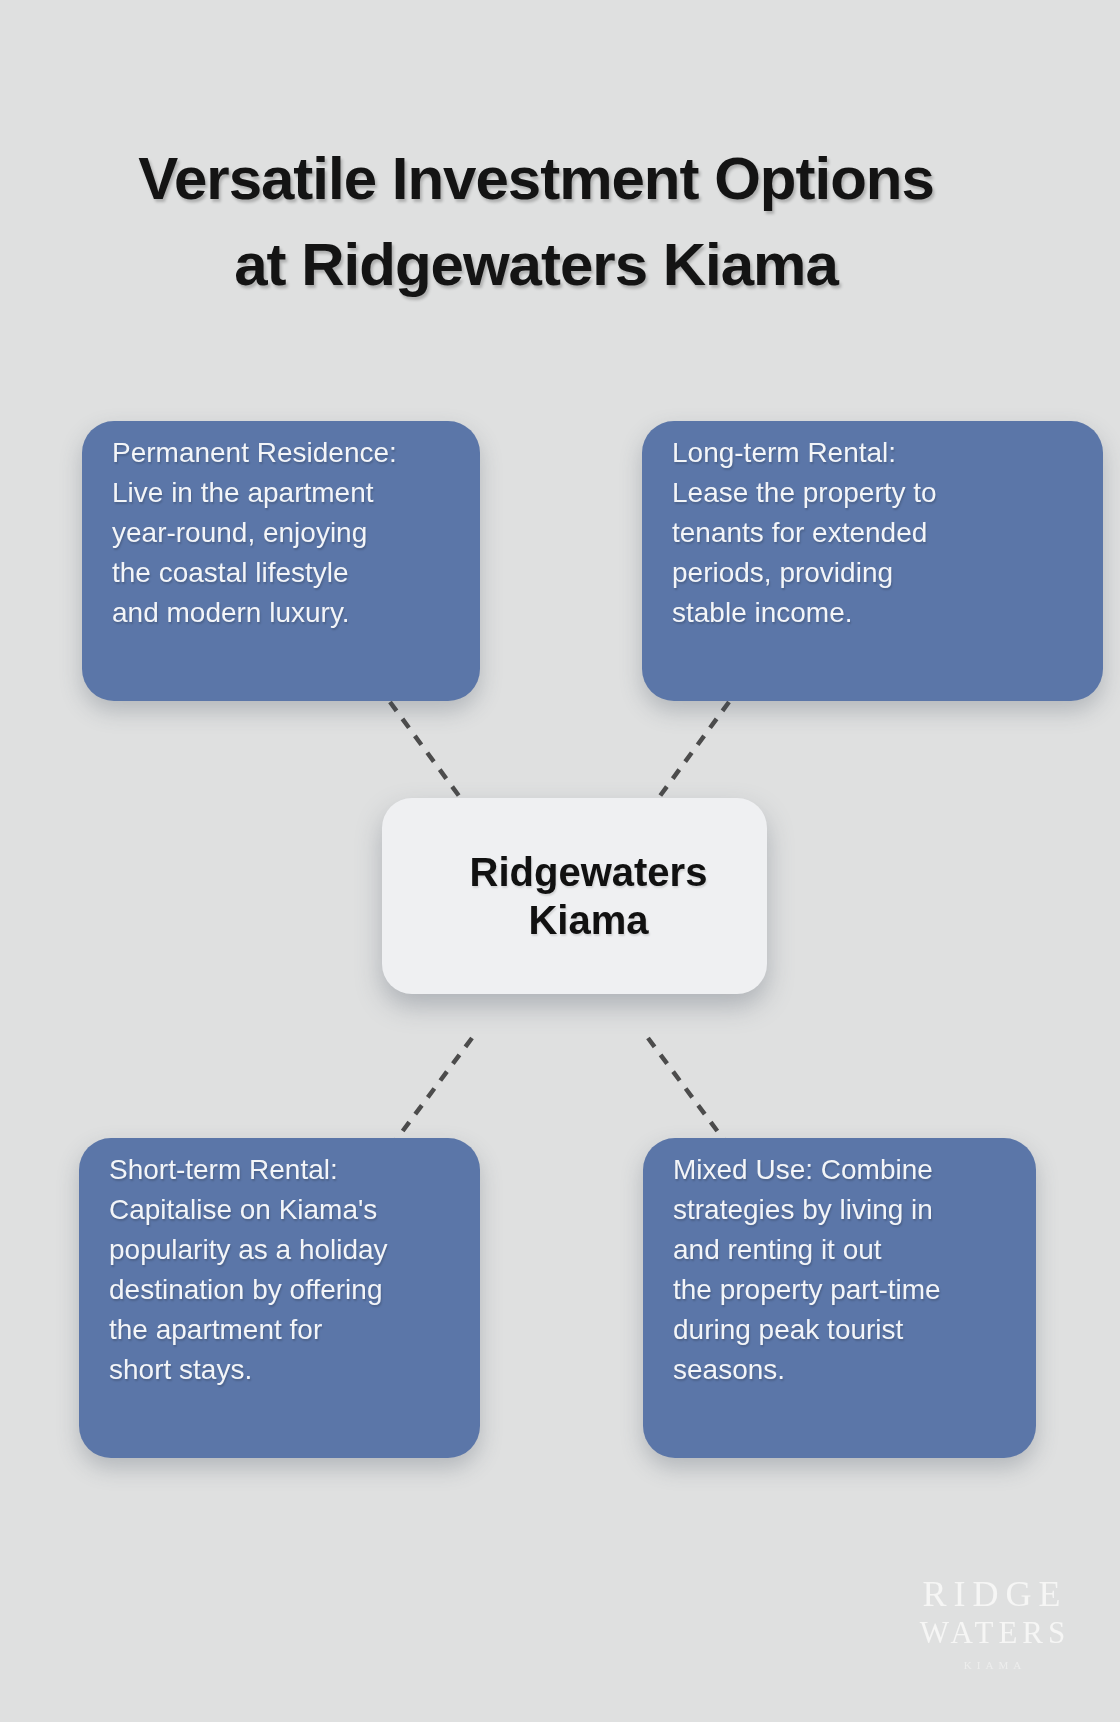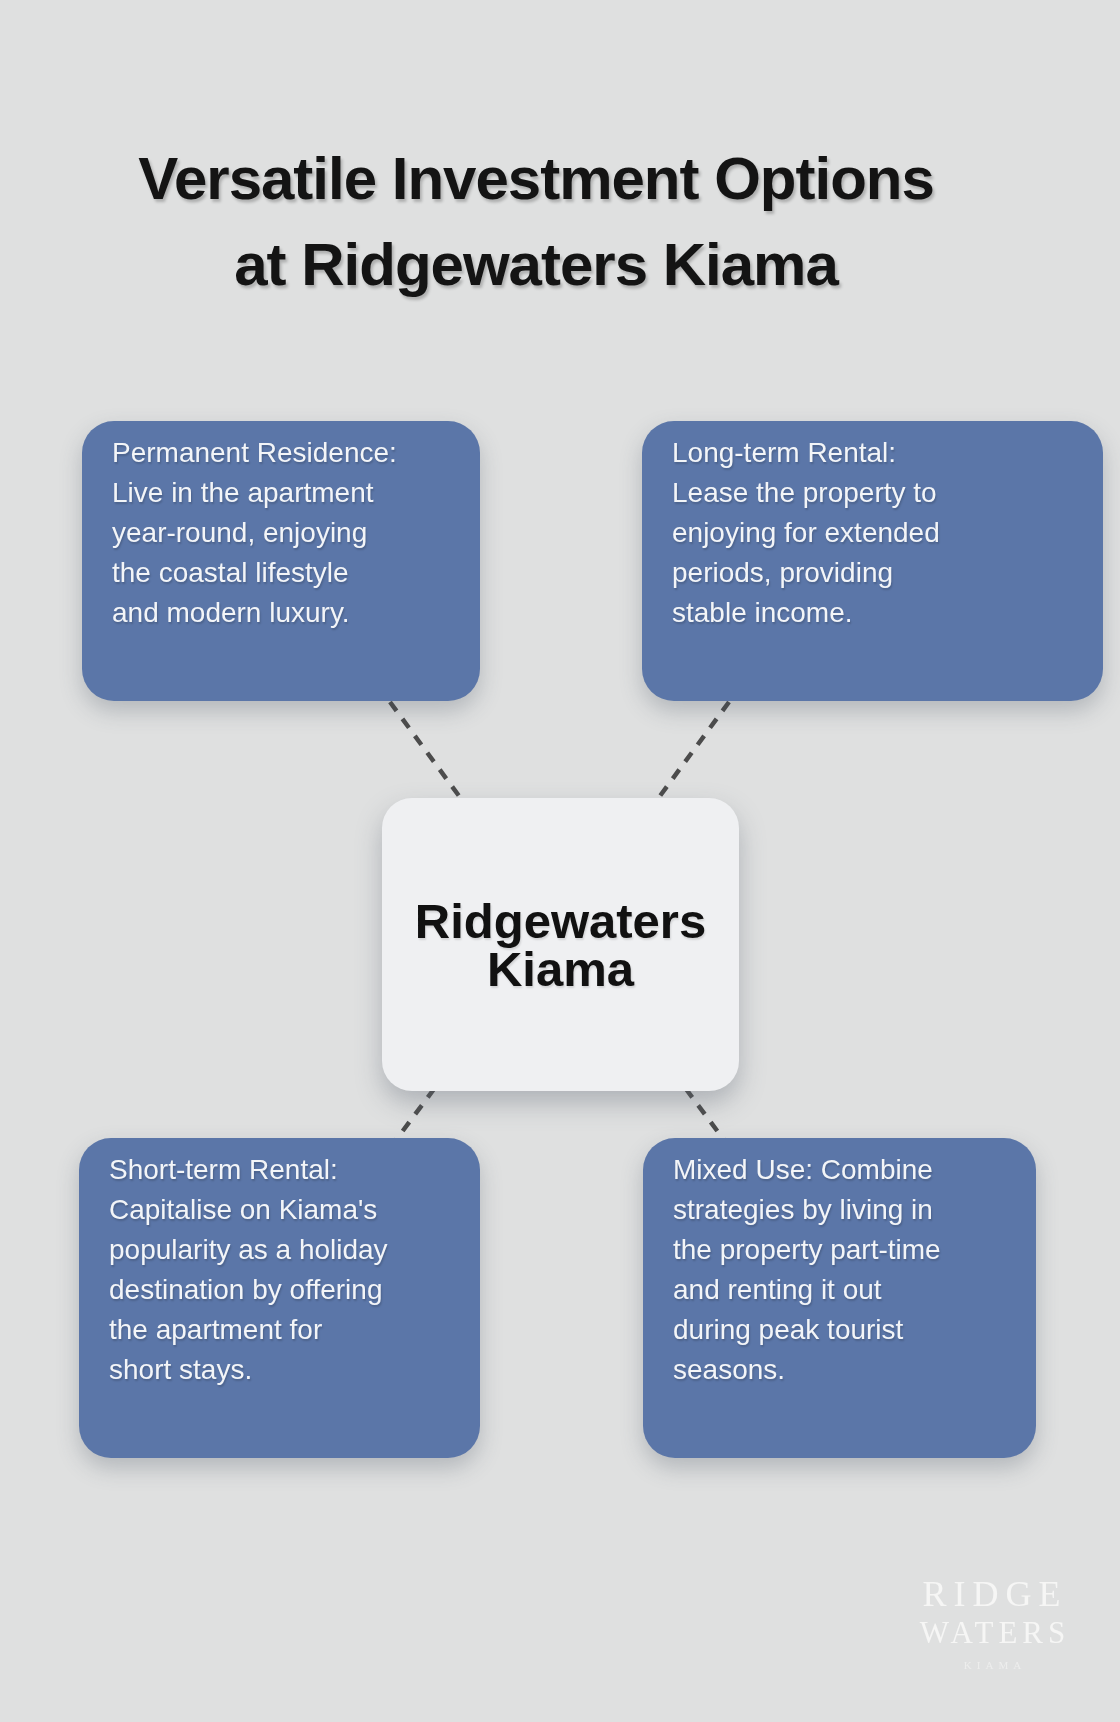--- a/index.html
+++ b/index.html
@@ -45,31 +45,32 @@
     text-shadow: 1px 2px 2px rgba(0,0,0,0.18);
   }
   .node .line { white-space: nowrap; }
   .node-tl { left: 82px;  top: 421px;  width: 398px; height: 280px; }
   .node-tr { left: 642px; top: 421px;  width: 461px; height: 280px; }
   .node-bl { left: 79px;  top: 1138px; width: 401px; height: 320px; }
   .node-br { left: 643px; top: 1138px; width: 393px; height: 320px; }
 
   .center-node {
     position: absolute;
-    left: 382px; top: 798px; width: 357px; height: 293px;
+    left: 382px; top: 798px; width: 357px; height: 196px;
     background: var(--center-bg, #eff0f2);
     border-radius: 30px;
     display: flex; align-items: center; justify-content: center;
     text-align: center;
     font-weight: 700;
-    font-size: 49px;
+    font-size: 40px;
     line-height: 48px;
     color: var(--center-text, #111111);
     box-shadow: 0 12px 26px rgba(95, 102, 115, 0.38);
     text-shadow: 1px 2px 2px rgba(0,0,0,0.12);
+    padding-left: 28px;
   }
 
   .logo {
     position: absolute;
     left: 900px; top: 1574px; width: 190px;
     text-align: center;
     font-family: "Liberation Serif", "DejaVu Serif", serif;
     color: var(--logo-text, #f8f8f7);
     opacity: 0.92;
   }
@@ -101,43 +102,43 @@
         <div class="line">year-round, enjoying</div>
         <div class="line">the coastal lifestyle</div>
         <div class="line">and modern luxury.</div>
       </div>
   </div>
 
   <div class="node node-tr">
     <div class="node-text">
         <div class="line">Long-term Rental:</div>
         <div class="line">Lease the property to</div>
-        <div class="line">enjoying for extended</div>
+        <div class="line">tenants for extended</div>
         <div class="line">periods, providing</div>
         <div class="line">stable income.</div>
       </div>
   </div>
 
   <div class="node node-bl">
     <div class="node-text">
         <div class="line">Short-term Rental:</div>
         <div class="line">Capitalise on Kiama's</div>
         <div class="line">popularity as a holiday</div>
         <div class="line">destination by offering</div>
         <div class="line">the apartment for</div>
         <div class="line">short stays.</div>
       </div>
   </div>
 
   <div class="node node-br">
     <div class="node-text">
         <div class="line">Mixed Use: Combine</div>
         <div class="line">strategies by living in</div>
+        <div class="line">and renting it out</div>
         <div class="line">the property part-time</div>
-        <div class="line">and renting it out</div>
         <div class="line">during peak tourist</div>
         <div class="line">seasons.</div>
       </div>
   </div>
 
   <div class="center-node">
     <div>
         <div class="line">Ridgewaters</div>
         <div class="line">Kiama</div>
       </div>

